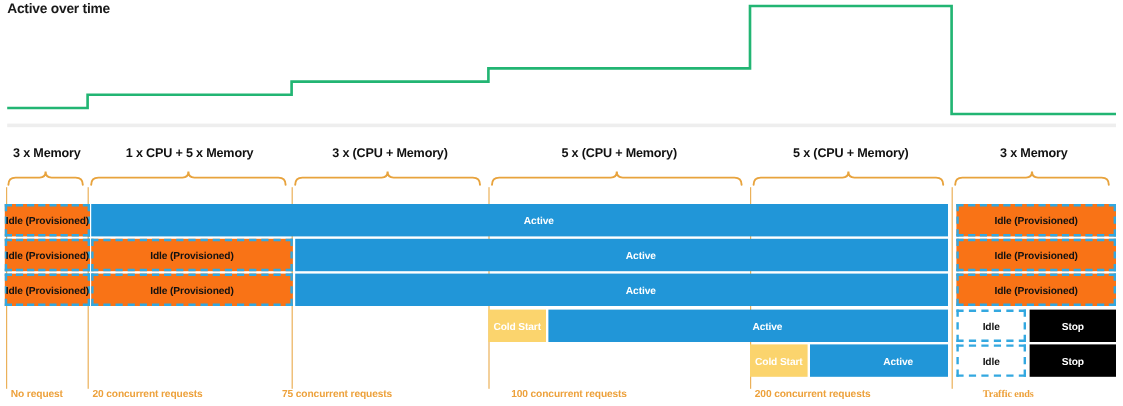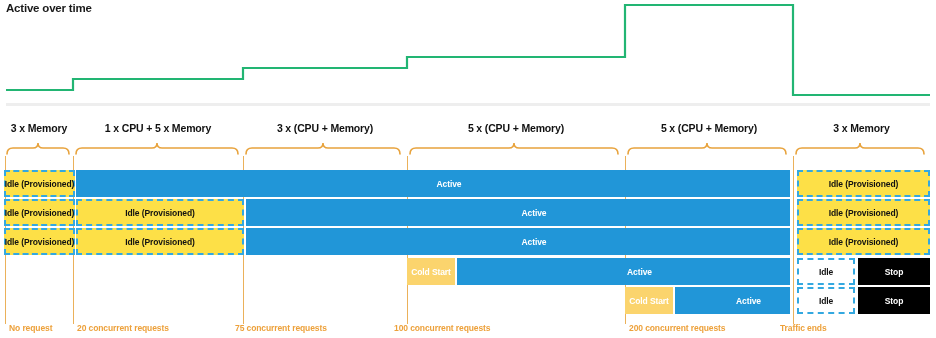--- a/index.html
+++ b/index.html
@@ -39,21 +39,21 @@
     position: absolute; width: 1px; background: #e8a33d; opacity: .85;
   }
 
   .row-block {
     position: absolute; height: 27px;
     display: flex; align-items: center; justify-content: center;
     font-size: 8.5px; font-weight: bold; white-space: nowrap;
     letter-spacing: -0.1px;
   }
   .blk-idle-prov {
-    border: 2px dashed #33a8e0; background: #fde047; color: #111111;
+    border: 2px dashed #33a8e0; background: #f97316; color: #111111;
   }
   .blk-idle {
     border: 2px dashed #33a8e0; background: #ffffff; color: #111111;
   }
   .blk-active { background: #2196d8; color: #ffffff; padding-left: 32px; }
   .blk-cold { background: #fbd46d; color: #ffffff; }
   .blk-stop { background: #000000; color: #ffffff; }
 
   .foot-label {
     position: absolute; top: 211px;
@@ -127,18 +127,18 @@
     <div class="row-block blk-stop" style="left:858px;top:146px; width:72px;">Stop</div>
 
     <div class="row-block blk-cold" style="left:625px;top:175px; width:48px;">Cold Start</div>
     <div class="row-block blk-active" style="left:675px;top:175px; width:115px;">Active</div>
     <div class="row-block blk-idle" style="left:797px;top:175px; width:58px;">Idle</div>
     <div class="row-block blk-stop" style="left:858px;top:175px; width:72px;">Stop</div>
 
     <div class="foot-label" style="left:9px;">No request</div>
     <div class="foot-label" style="left:77px;">20 concurrent requests</div>
     <div class="foot-label" style="left:235px;">75 concurrent requests</div>
-    <div class="foot-label" style="left:394px;">100 concurrent requests</div>
+    <div class="foot-label" style="left:426px;">100 concurrent requests</div>
     <div class="foot-label" style="left:629px;">200 concurrent requests</div>
-    <div class="foot-label" style="left:780px;">Traffic ends</div>
+    <div class="foot-label" style="left:819px;font-family:Liberation Serif, serif;">Traffic ends</div>
 
   </div>
 </div>
 
 </body></html>

